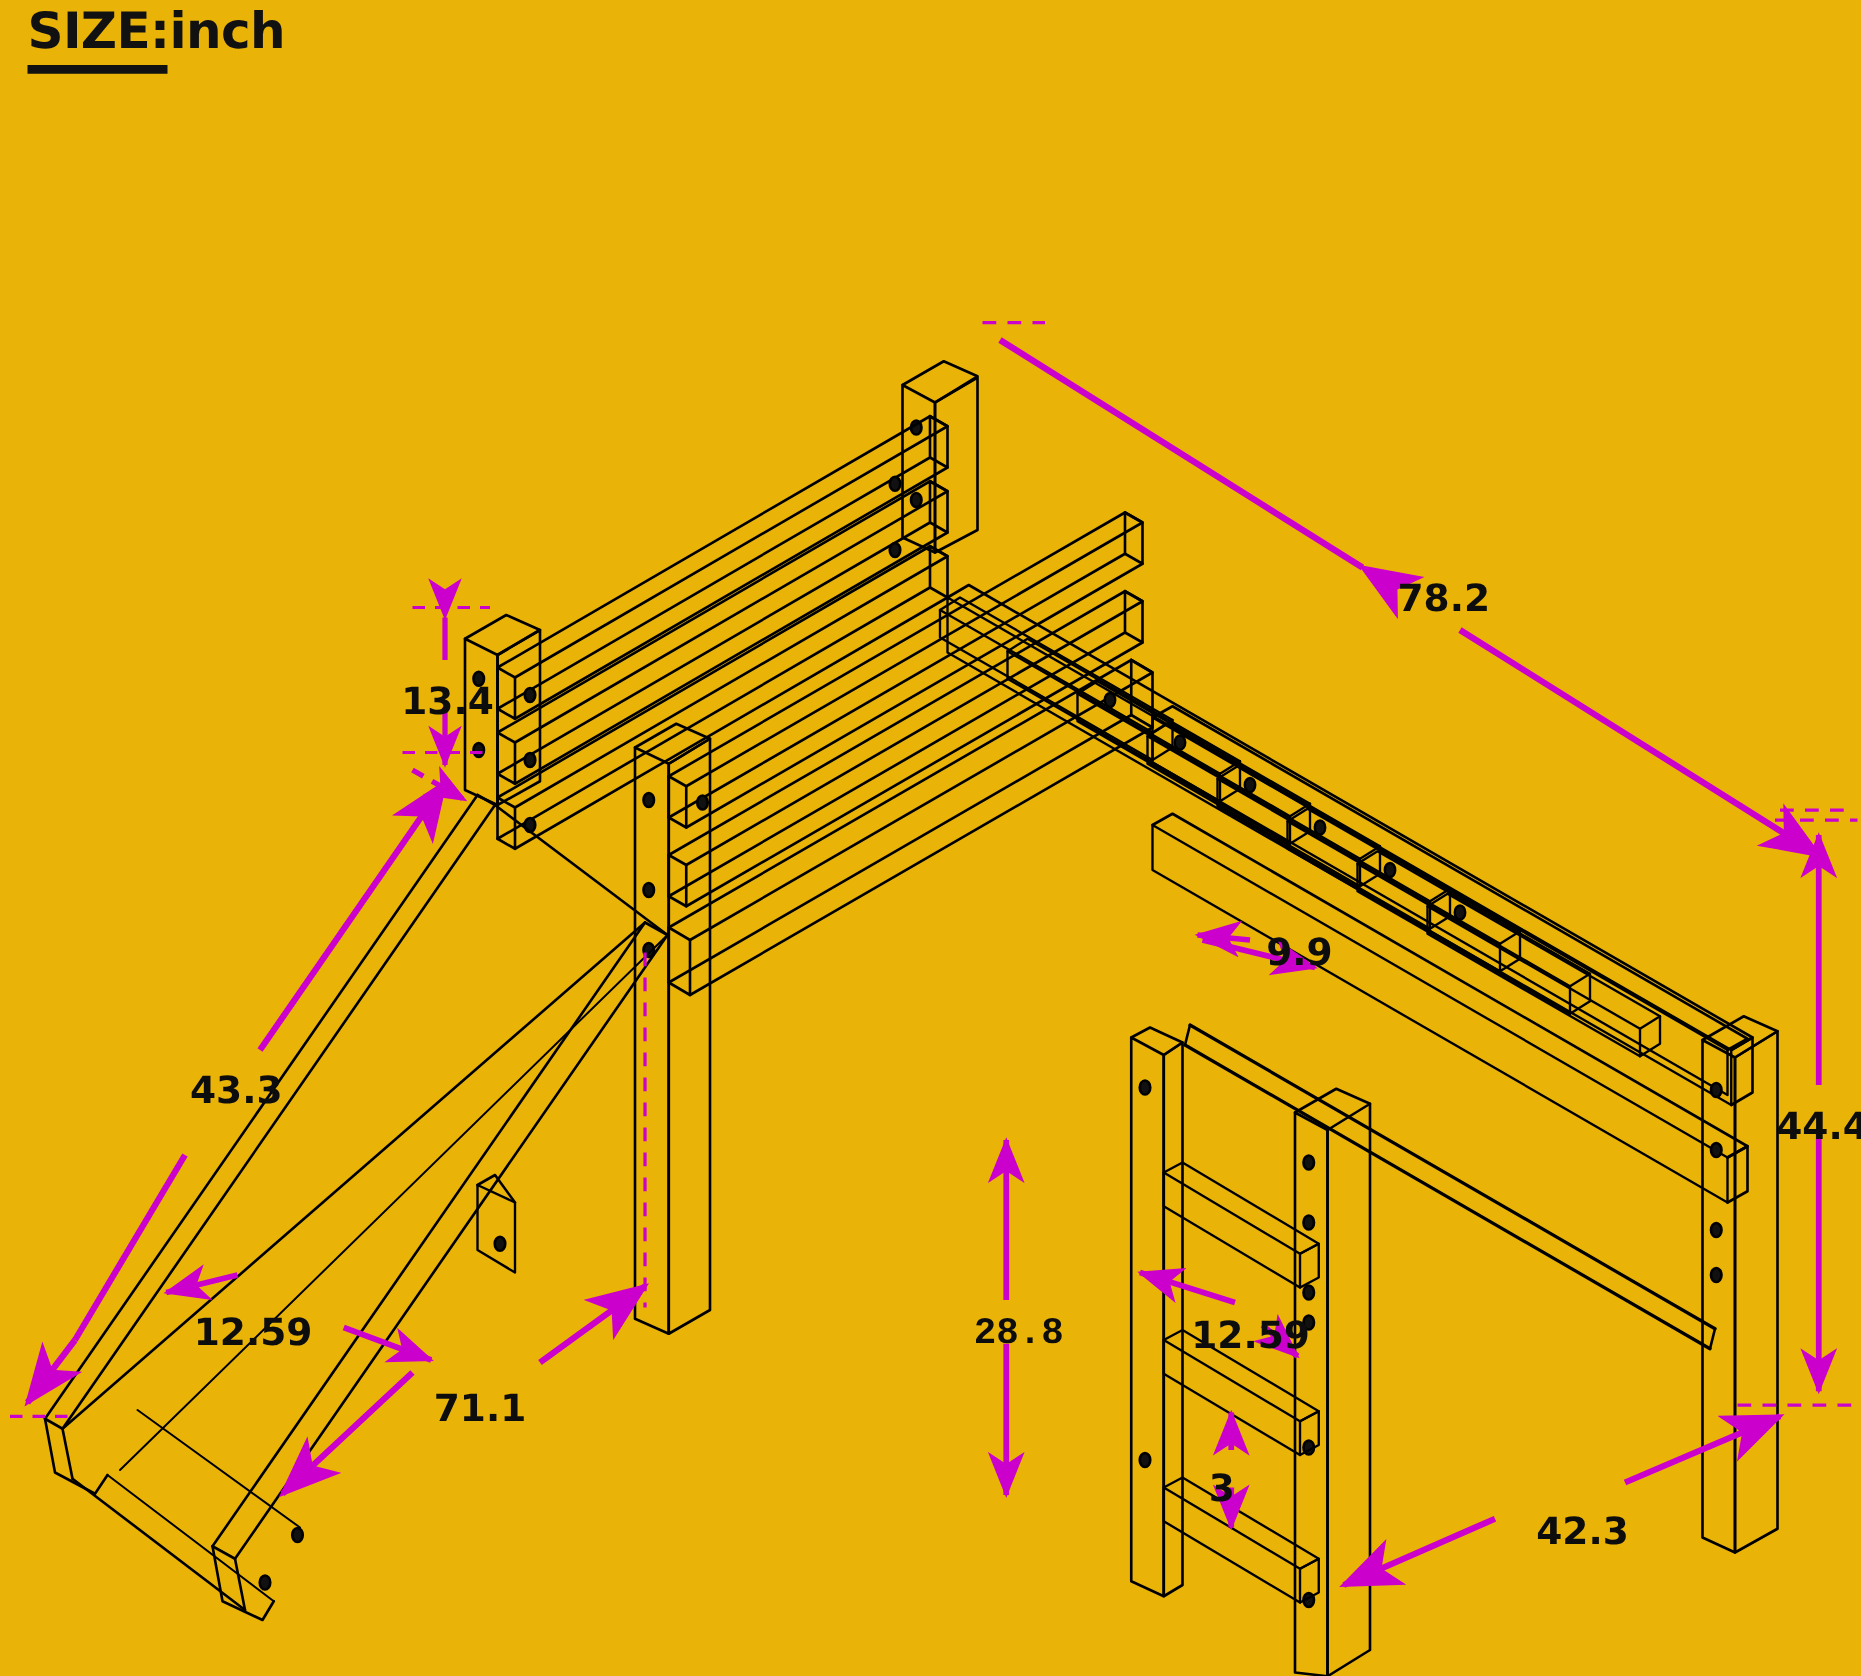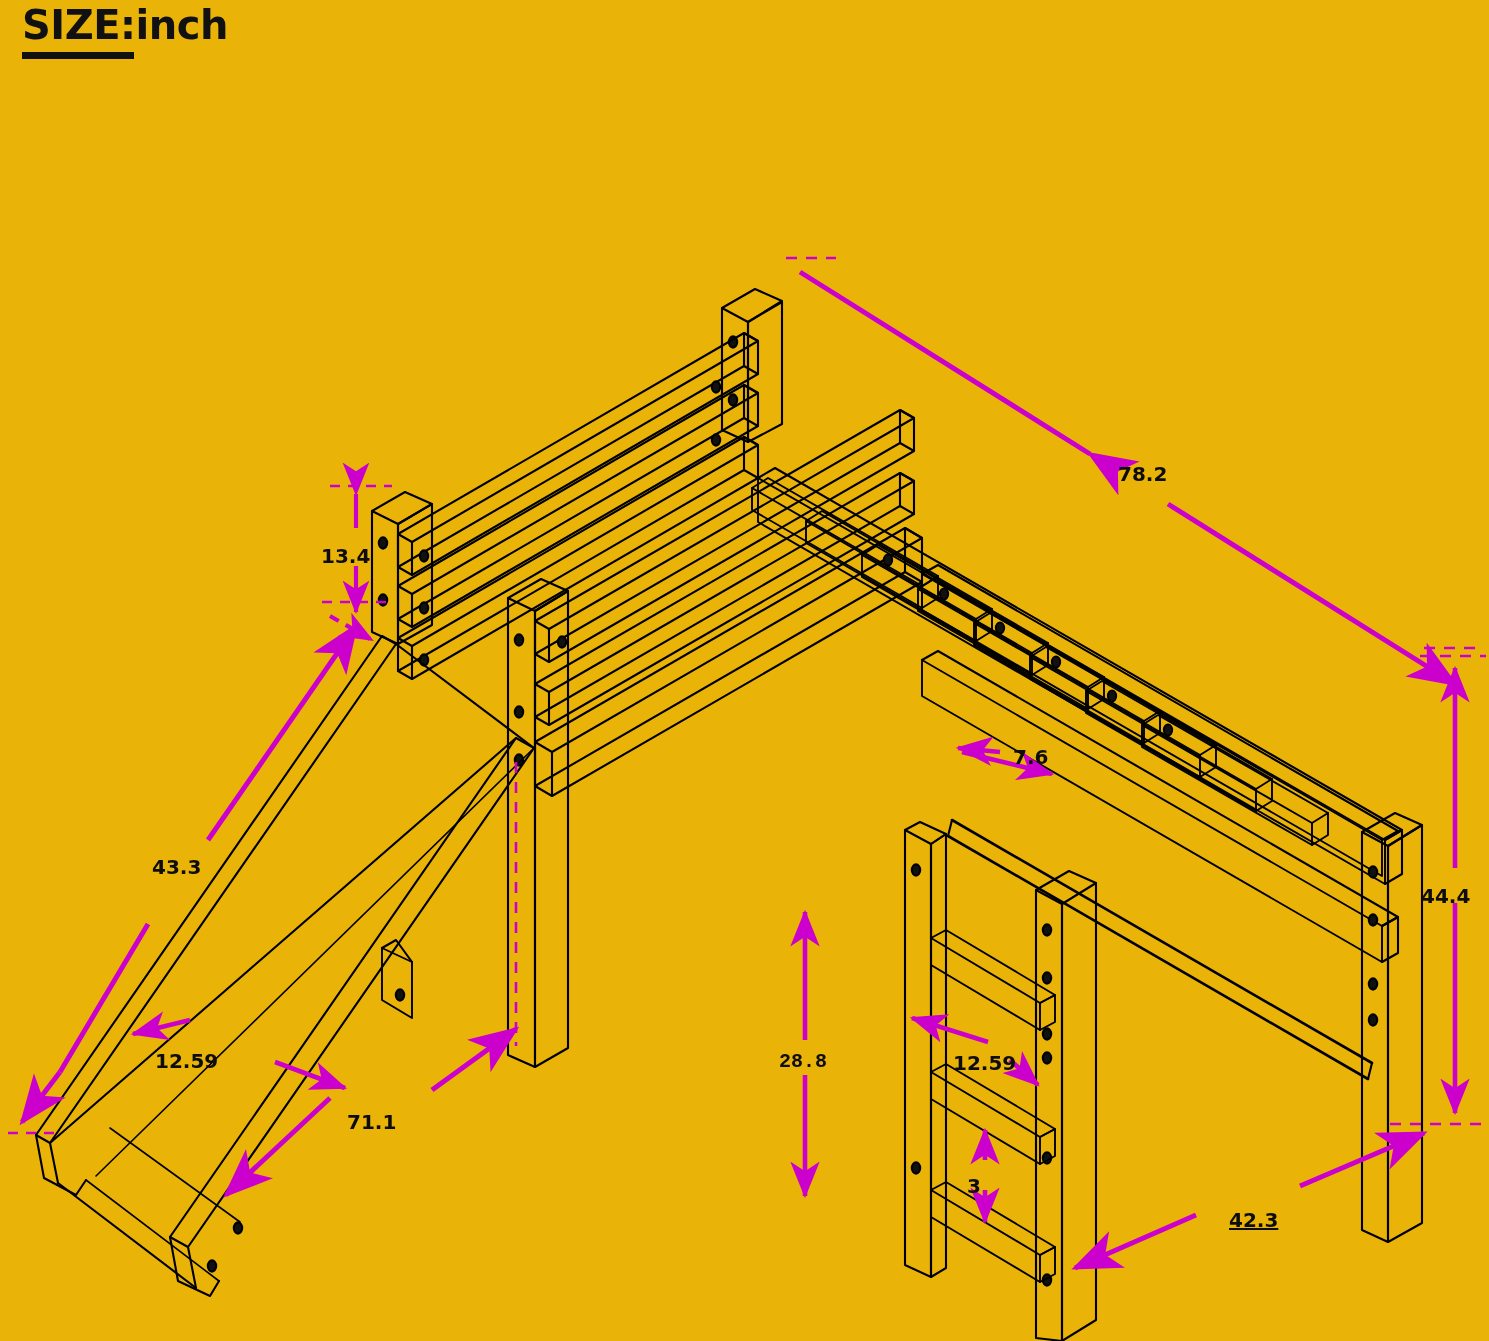--- a/index.html
+++ b/index.html
@@ -42,21 +42,21 @@
   }
   #drawing {
     position: absolute;
     left: 0;
     top: 0;
     width: 1489px;
     height: 1341px;
   }
   .dim-label {
     position: absolute;
-    font-size: 20px;
+    font-size: 30px;
     font-weight: bold;
     color: #0d0d0d;
     white-space: nowrap;
     letter-spacing: 0px;
   }
 </style>
 </head>
 <body>
 
 <div id="page">
@@ -358,20 +358,20 @@
       </g>
 
     </g>
   </svg>
 
   <div class="dim-label" style="left:1118px; top:462px;">78.2</div>
   <div class="dim-label" style="left:321px; top:544px;">13.4</div>
   <div class="dim-label" style="left:152px; top:855px;">43.3</div>
   <div class="dim-label" style="left:155px; top:1049px;">12.59</div>
   <div class="dim-label" style="left:347px; top:1110px;">71.1</div>
-  <div class="dim-label" style="left:1013px; top:745px;">7.6</div>
+  <div class="dim-label" style="left:1013px; top:745px;">9.9</div>
   <div class="dim-label" style="left:779px; top:1050px;font-family:Liberation Mono, monospace;">28.8</div>
   <div class="dim-label" style="left:953px; top:1051px;">12.59</div>
   <div class="dim-label" style="left:967px; top:1174px;">3</div>
   <div class="dim-label" style="left:1421px; top:884px;">44.4</div>
-  <div class="dim-label" style="left:1229px; top:1208px;text-decoration:underline;">42.3</div>
+  <div class="dim-label" style="left:1229px; top:1208px;">42.3</div>
 
 </div>
 
 </body></html>

